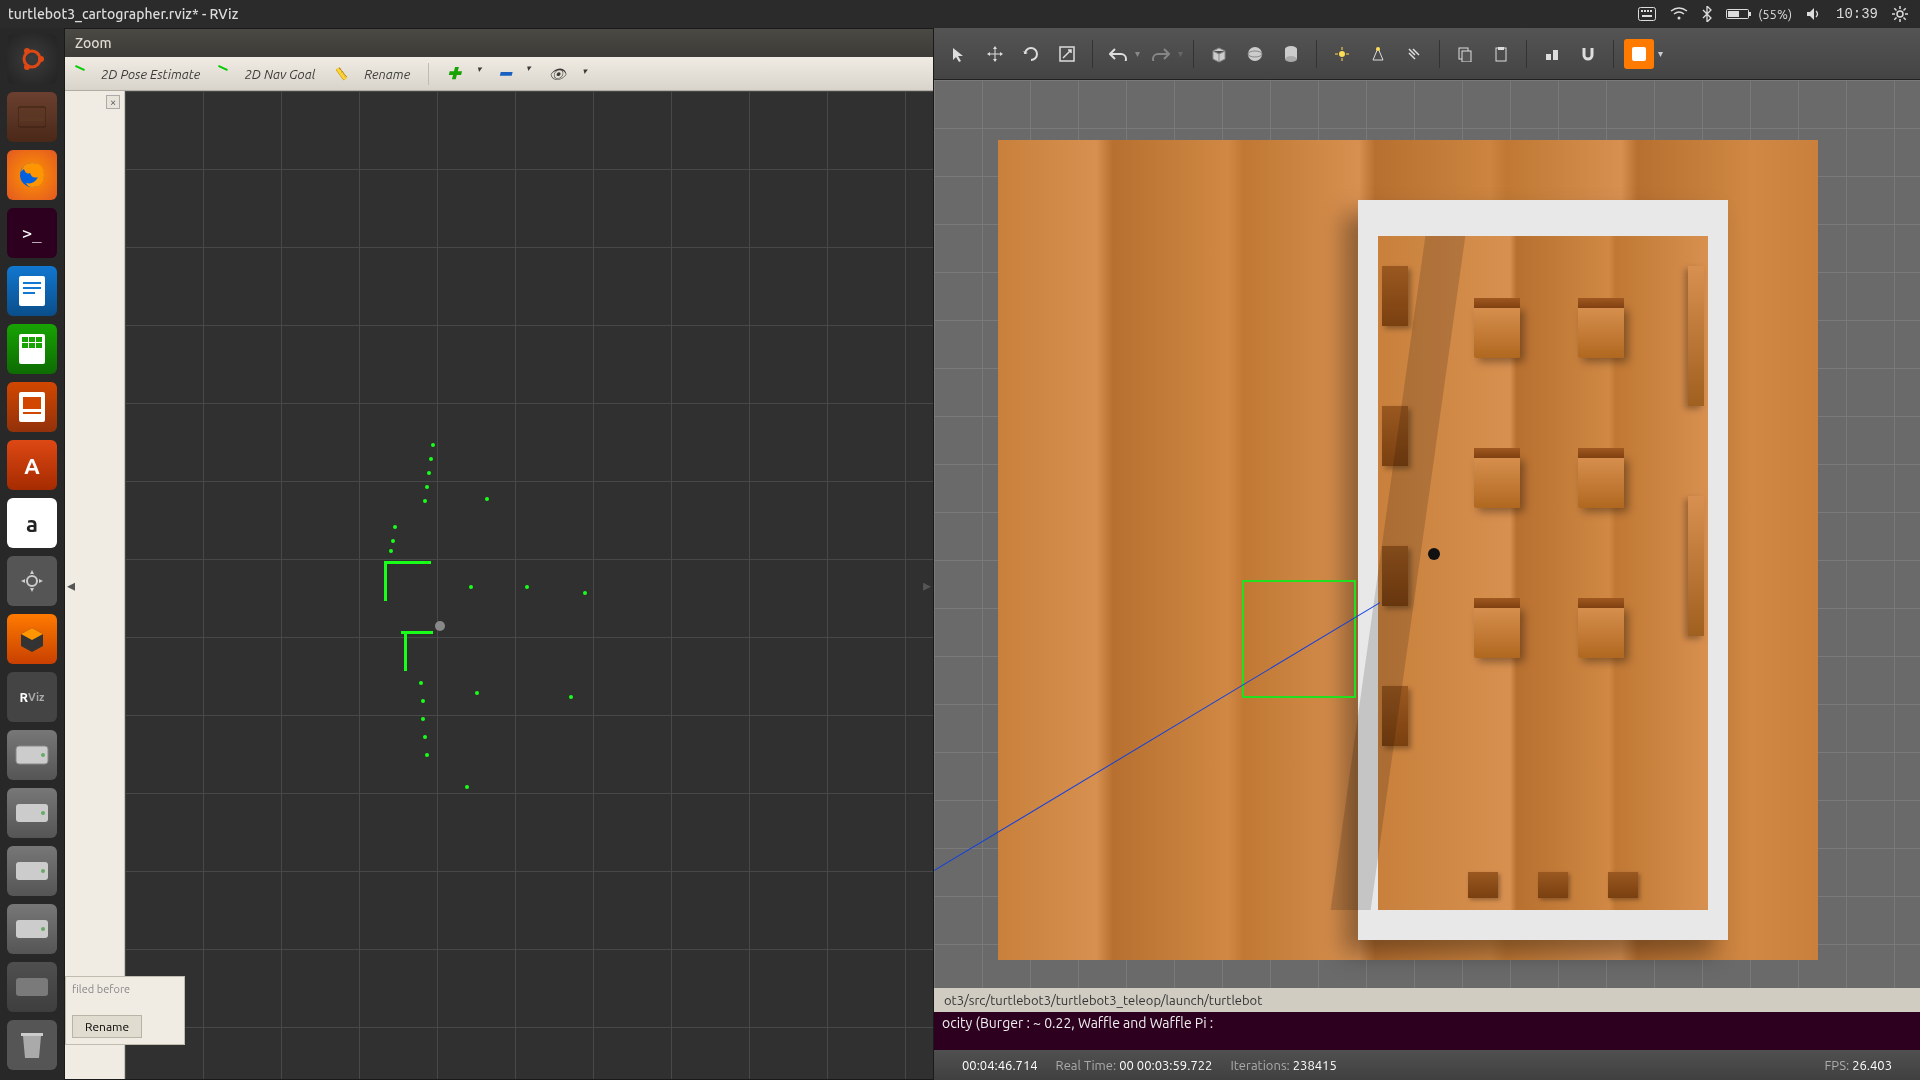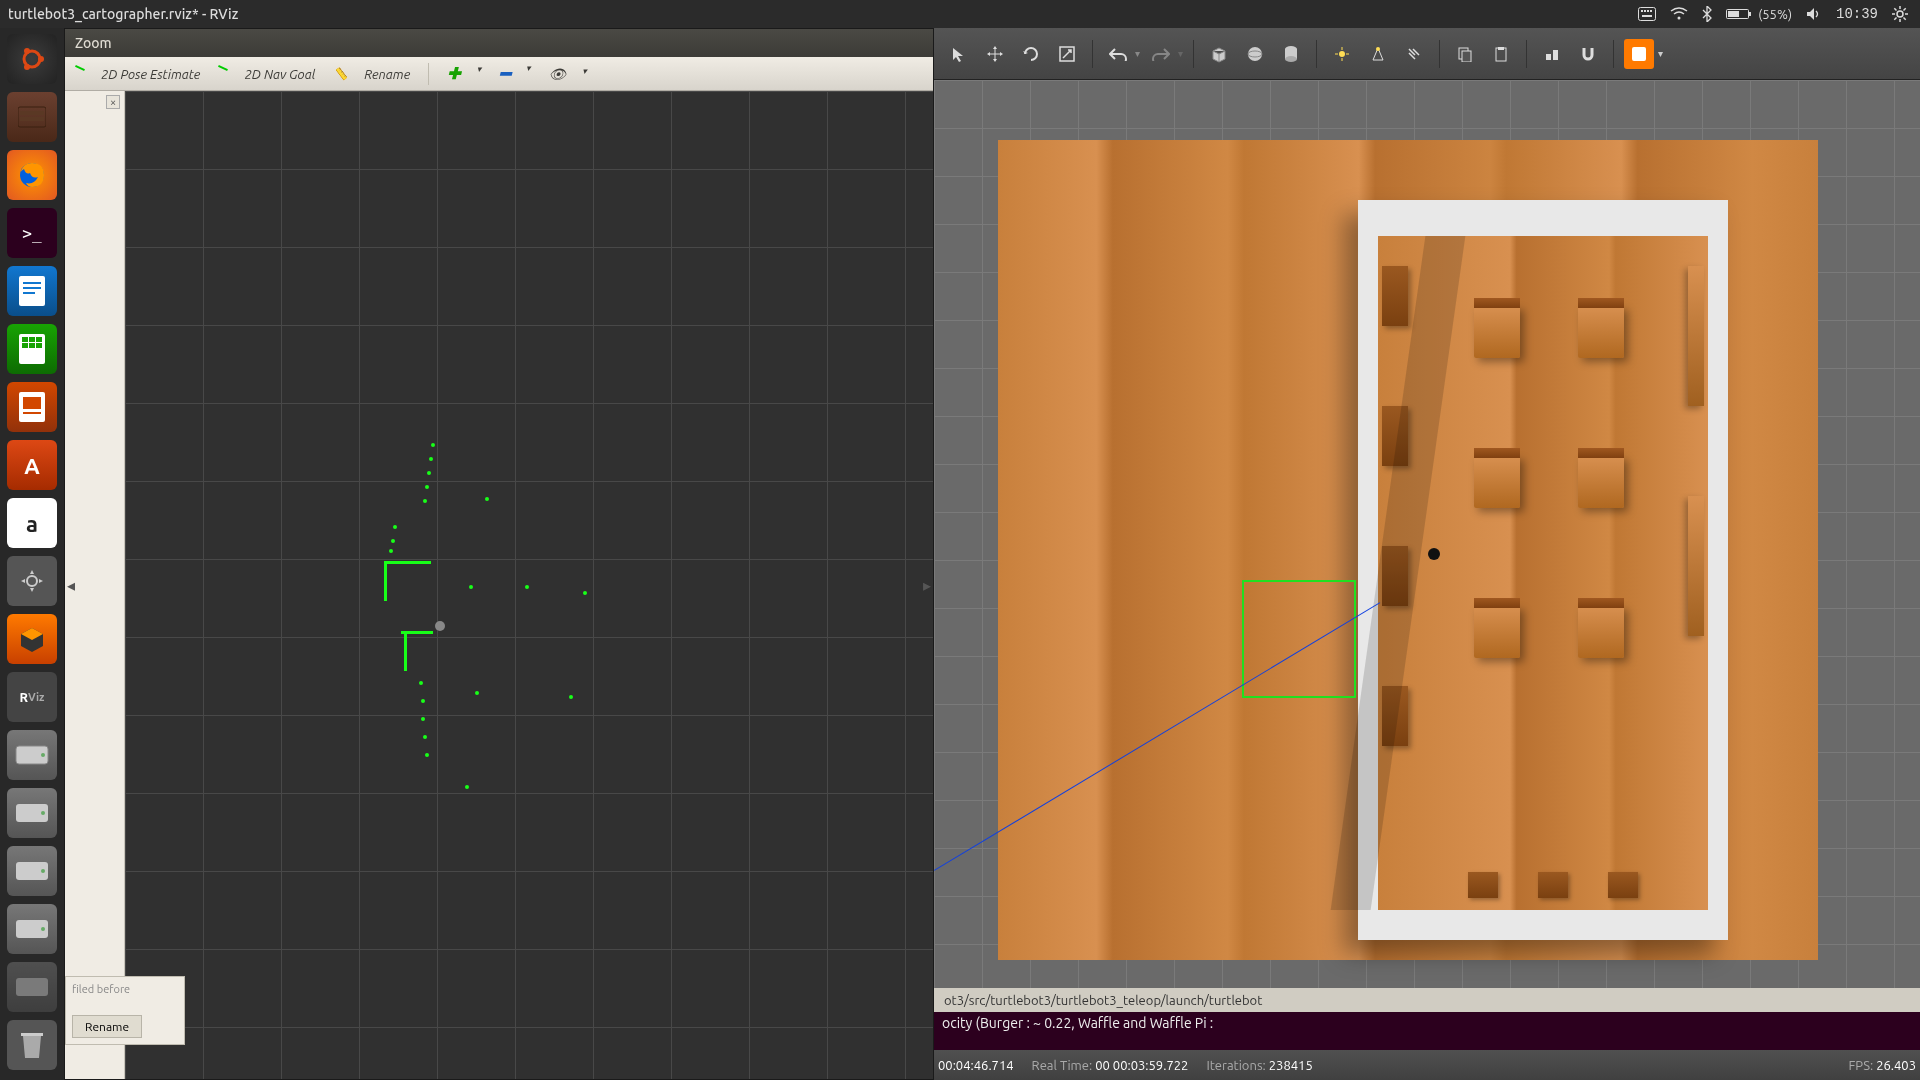--- a/index.html
+++ b/index.html
@@ -97,21 +97,21 @@
 
 
 .select-box { position:absolute; border:2px solid #20e020; }
 
 
 .ray-line { position:absolute; height:1px; background:#1040e0; transform-origin:0 0; }
 
 
 .terminal-tab { position:absolute; left:0; right:0; bottom:68px; height:24px; background:#d0ccc2; display:flex; align-items:center; padding:0 10px; font-size:13px; color:#333; }
 .terminal-output { position:absolute; left:0; right:0; bottom:30px; height:38px; background:#2c001e; font-family:"Ubuntu Mono",monospace; font-size:14px; color:#eee; padding:2px 8px; line-height:1.3; }
-.gazebo-status { position:absolute; left:0; right:0; bottom:0; height:30px; background:linear-gradient(#505050,#404040); display:flex; align-items:center; gap:18px; padding:0 4px; font-size:13px; color:#ddd; }
+.gazebo-status { position:absolute; left:0; right:0; bottom:0; height:30px; background:linear-gradient(#505050,#404040); display:flex; align-items:center; gap:18px; padding:0 28px; font-size:13px; color:#ddd; }
 .gazebo-status .lbl { color:#aaa; }
 .gazebo-status .val { color:#fff; }
 
 svg { display:block; }
 </style>
 </head>
 <body>
 
 <div class="top-bar">
   <span class="top-bar-title">turtlebot3_cartographer.rviz* - RViz</span>

